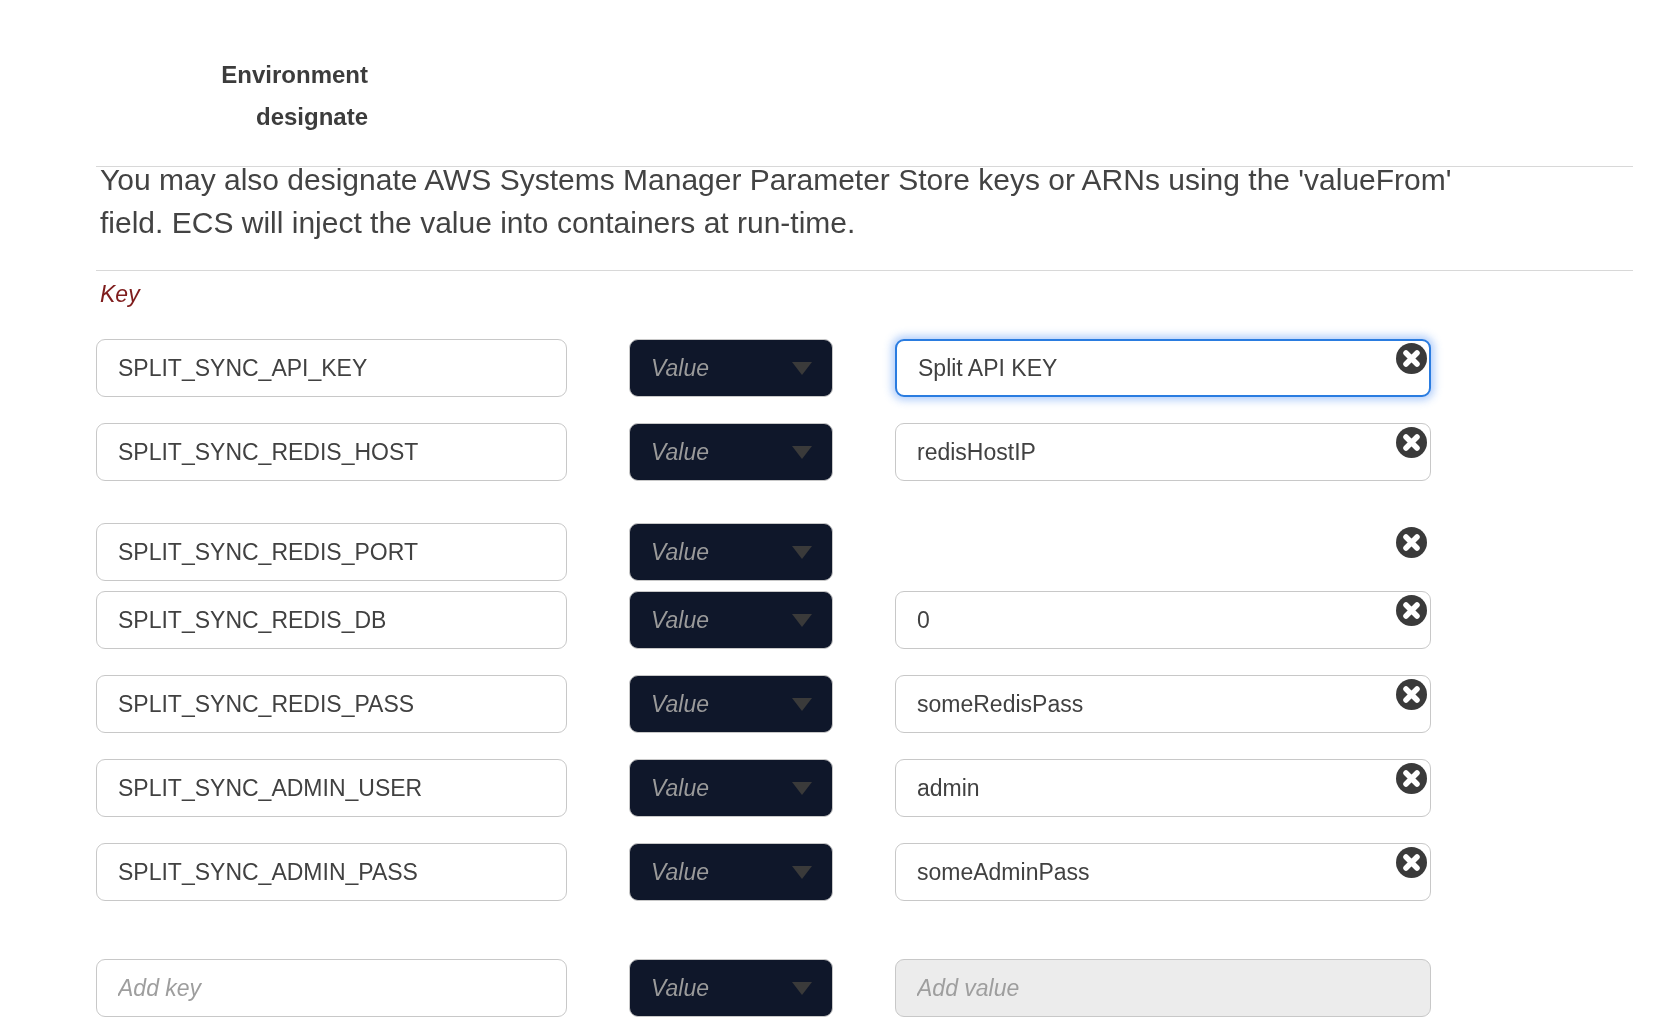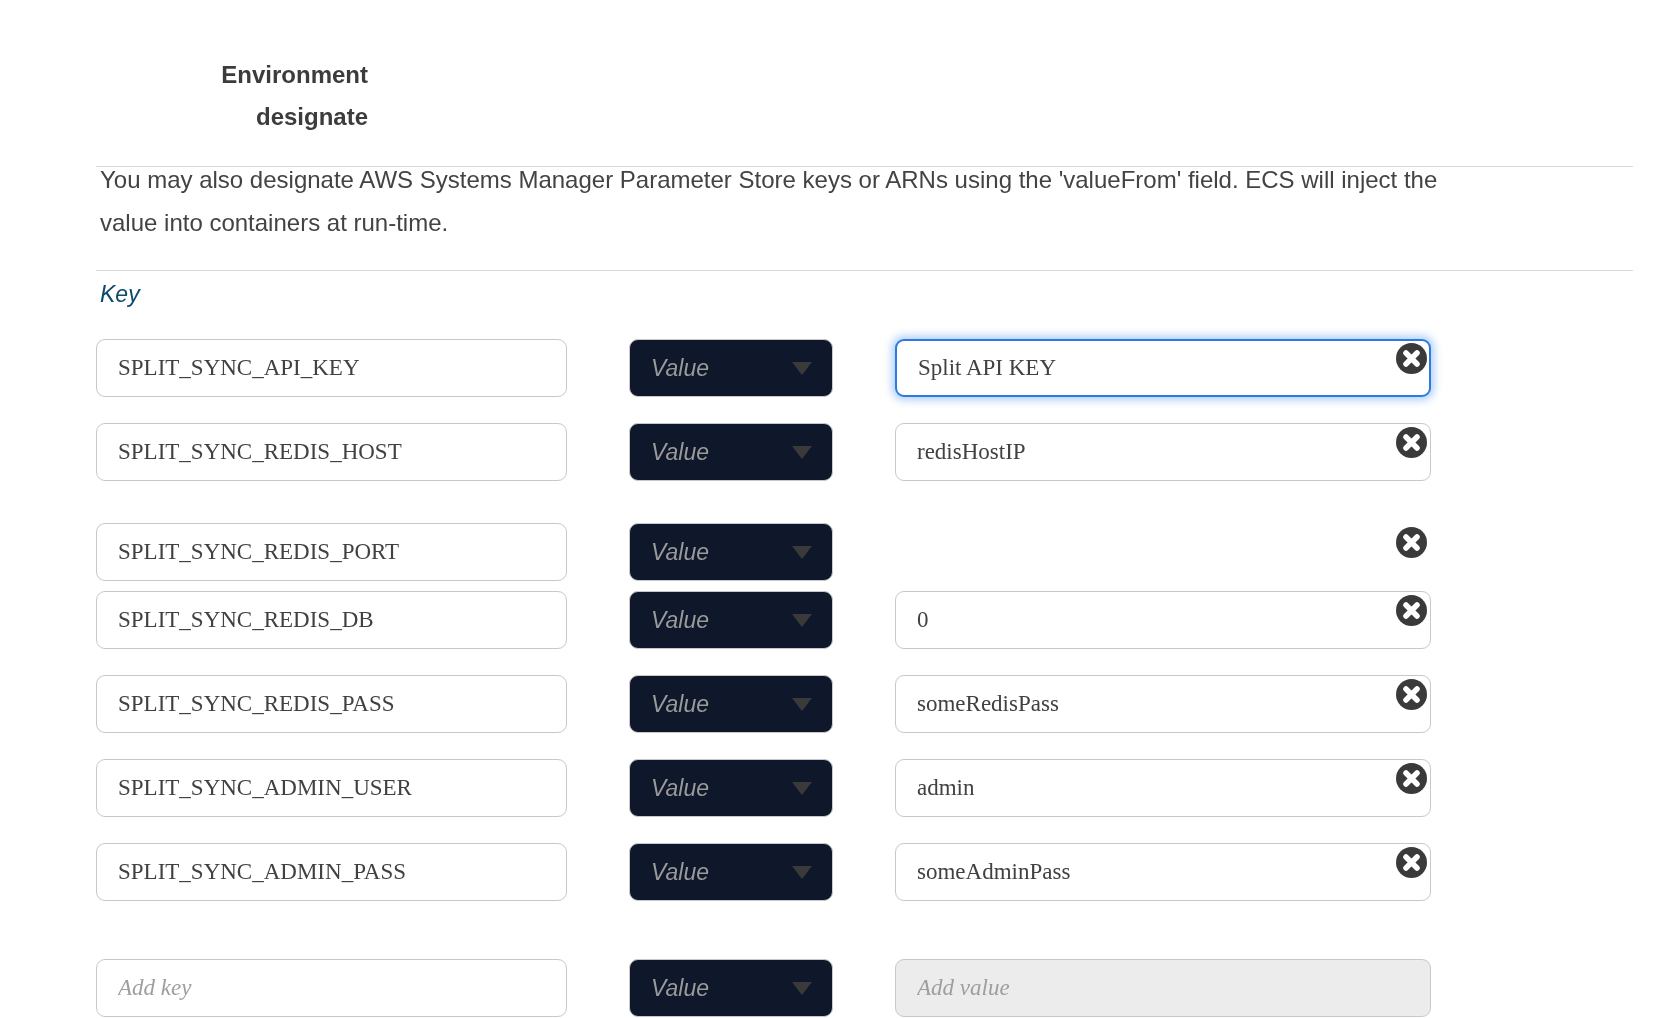--- a/index.html
+++ b/index.html
@@ -35,32 +35,32 @@
     border: none;
     margin: 0;
   }
   .rule-top { top: 166px; }
   .rule-mid { top: 270px; }
   .description {
     position: absolute;
     left: 100px;
     top: 158px;
     width: 1390px;
-    font-size: 24px;
+    font-size: 30px;
     line-height: 43px;
     color: #434343;
     margin: 0;
   }
   .key-label {
     position: absolute;
     left: 100px;
     top: 281px;
     font-size: 23px;
     font-style: italic;
-    color: #0c4a6e;
+    color: #7f1d1d;
   }
   .rows {
     position: absolute;
     left: 0;
     top: 339px;
     width: 1678px;
     height: 660px;
   }
   .row {
     position: absolute;
@@ -68,21 +68,21 @@
     width: 1678px;
     height: 58px;
   }
   .key-input, .value-input {
     position: absolute;
     top: 0;
     height: 58px;
     box-sizing: border-box;
     border: 1.5px solid #c8c8c8;
     border-radius: 9px;
-    font-family: Liberation Serif, serif;
+    font-family: Liberation Sans, sans-serif;
     font-size: 23px;
     color: #414141;
     padding: 0 18px 0 21px;
     background: #ffffff;
     outline: none;
   }
   .key-input { left: 96px; width: 471px; }
   .value-input { left: 895px; width: 536px; }
   .key-input::placeholder, .value-input::placeholder {
     color: #9e9e9e;

